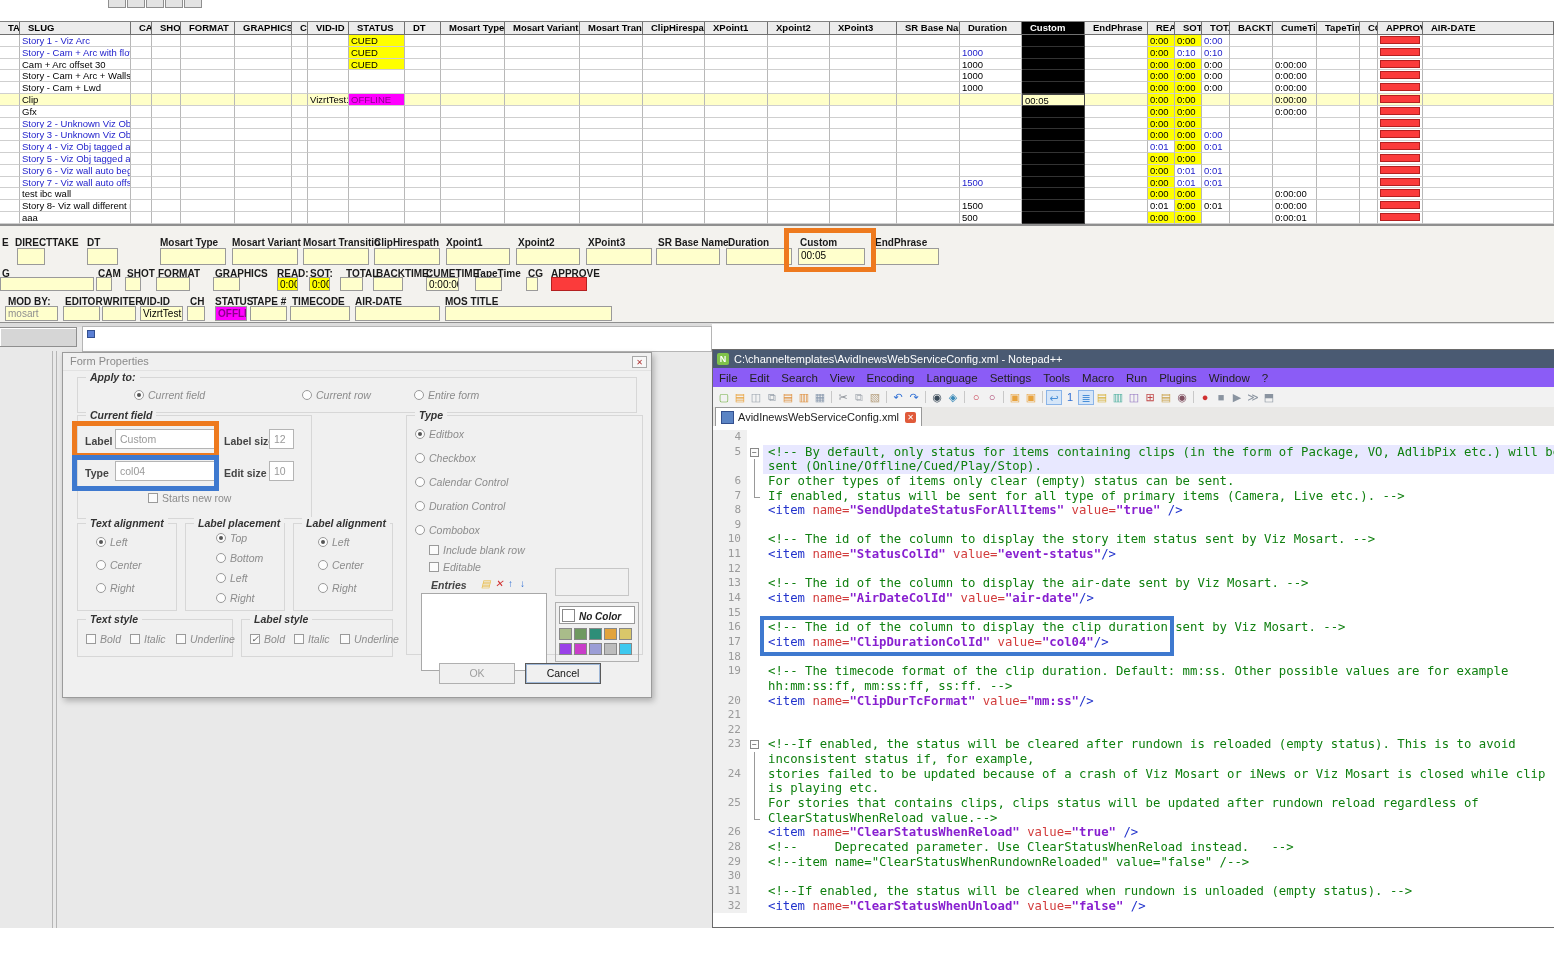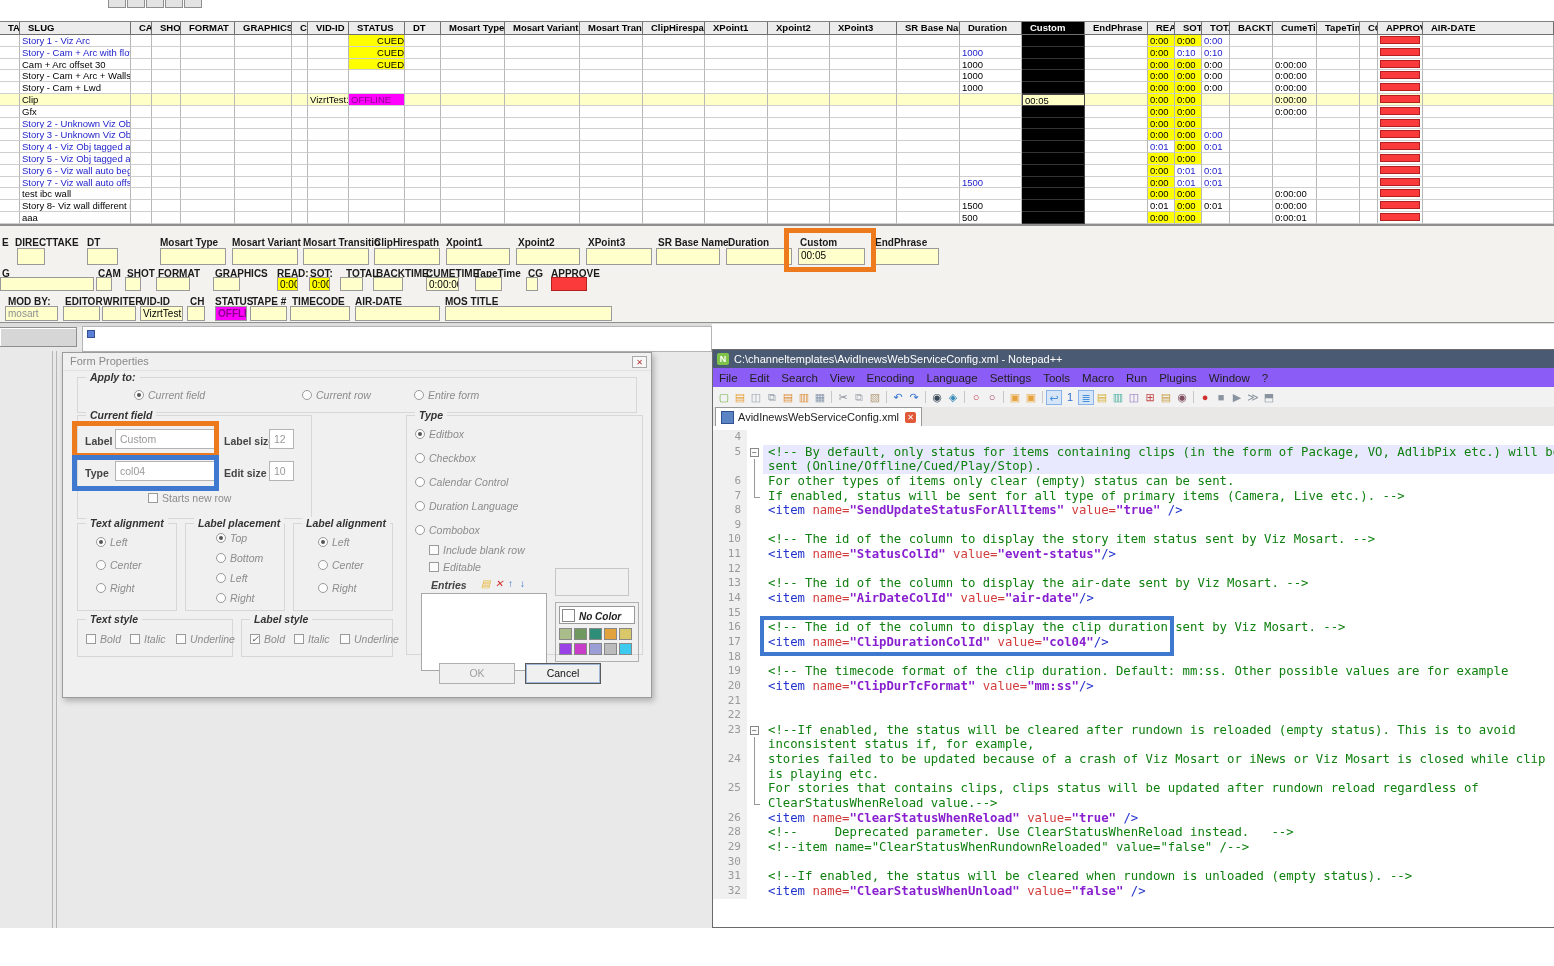--- a/index.html
+++ b/index.html
@@ -16,21 +16,21 @@
   .ghead{display:flex;height:13px;background:#ececec;border-top:1px solid #808080;}
   .ghead .gcell{border-right:1px solid #707070;border-bottom:1px solid #707070;font-weight:bold;font-size:9.5px;
     line-height:12px;padding-left:8px;box-sizing:border-box;overflow:hidden;white-space:nowrap;background:#ececec;color:#000;}
   .ghead .gcell.hcustom{background:#000;color:#fff;}
   .grow{display:flex;height:11.8px;background:#fff;}
   .grow.sel .gcell{background:#ffffc8;}
   .gcell{border-right:1px solid #b8b8b8;border-bottom:1px solid #cfcfcf;font-size:9.5px;line-height:11px;
     padding-left:2px;box-sizing:border-box;overflow:hidden;white-space:nowrap;color:#000;}
   .gcell.cblue{color:#2222cc;}
   .gcell.cyel{background:#ffff00 !important;}
-  .gcell.cued{background:#ffff00 !important;color:#000;text-align:right;}
+  .gcell.cued{background:#ffff00 !important;color:#000;}
   .gcell.offline{background:#ff00ff !important;color:#8b008b;}
   .gcell.ccustom{background:#000 !important;border-right-color:#444;border-bottom-color:#333;}
   .gcell.cedit{background:#ffffc8 !important;border:1px solid #444;color:#000;}
   .gcell.capp{padding:1px 2px;}
   .apprbox{width:100%;height:8px;background:#fb3b3b;border:1px solid #b42020;box-sizing:border-box;}
   #grid-bottom{left:0;top:224px;width:1554px;height:2px;background:#8f8f8f;}
 
   
   #form-area{left:0;top:226px;width:1554px;height:96px;background:#f3f2ee;}
   .flabel{position:absolute;font-size:10px;font-weight:bold;color:#1a1a1a;white-space:nowrap;}
@@ -848,21 +848,21 @@
           <div class="opt" style="left: 8px; top: 36px;">
             <span class="radio"></span>
             <span class="optlbl">Checkbox</span>
           </div>
           <div class="opt" style="left: 8px; top: 60px;">
             <span class="radio"></span>
             <span class="optlbl">Calendar Control</span>
           </div>
           <div class="opt" style="left: 8px; top: 84px;">
             <span class="radio"></span>
-            <span class="optlbl">Duration Language</span>
+            <span class="optlbl">Duration Control</span>
           </div>
           <div class="opt" style="left: 8px; top: 108px;">
             <span class="radio"></span>
             <span class="optlbl">Combobox</span>
           </div>
         </div>
       <div class="opt" style="left:22px;top:128px;">
         <span class="cb"></span>
           <span class="optlbl">Include blank row</span>
       </div>
@@ -1141,20 +1141,25 @@
           <span class="ln">18</span>
           <span class="fm"></span>
           <span class="tx"></span>
         </div>
         <div class="erow">
           <span class="ln">19</span>
           <span class="fm"></span>
           <span class="tx"><span class="sc">&lt;!-- The timecode format of the clip duration. Default: mm:ss. Other possible values are for example</span></span>
         </div>
         <div class="erow">
+          <span class="ln"></span>
+          <span class="fm"></span>
+          <span class="tx"><span class="sc">hh:mm:ss:ff, mm:ss:ff, ss:ff. --&gt;</span></span>
+        </div>
+        <div class="erow">
           <span class="ln">20</span>
           <span class="fm"></span>
           <span class="tx"><span class="st">&lt;item </span><span class="sa">name=</span><span class="sv">"ClipDurTcFormat"</span><span class="sa"> value=</span><span class="sv">"mm:ss"</span><span class="st">/&gt;</span></span>
         </div>
         <div class="erow">
           <span class="ln">21</span>
           <span class="fm"></span>
           <span class="tx"></span>
         </div>
         <div class="erow">

